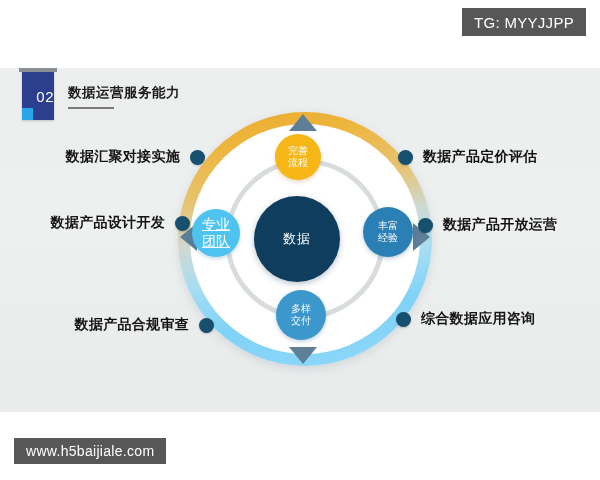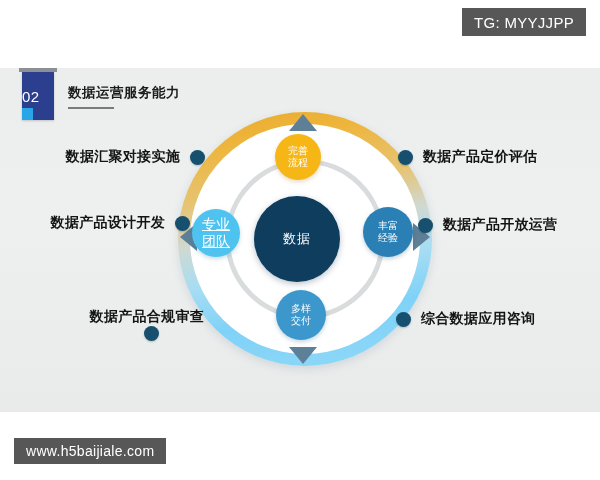--- a/index.html
+++ b/index.html
@@ -62,21 +62,21 @@
     display: flex;
     align-items: flex-start;
   }
   .num-box {
     position: relative;
     width: 32px;
     height: 48px;
     background: #2c3f8f;
     display: flex;
     align-items: center;
-    justify-content: flex-start;
+    justify-content: flex-end;
     box-shadow: 0 1px 2px rgba(0,0,0,.18);
   }
   .num-box::before {
     content: "";
     position: absolute;
     left: -3px;
     top: -5px;
     width: 38px;
     height: 5px;
     background: #8c8f94;
@@ -270,21 +270,21 @@
     font-weight: bold;
     color: #141414;
     letter-spacing: .3px;
   }
   .node.left { flex-direction: row; }
   .node.left .node-label { margin-right: 10px; }
   .node.right .node-label { margin-left: 10px; }
 
   #node-l1 { right: 395px; top: 80px; }
   #node-l2 { right: 410px; top: 146px; }
-  #node-l3 { right: 386px; top: 240px; flex-direction: column; }
+  #node-l3 { right: 386px; top: 248px; }
   #node-r1 { left: 398px; top: 80px; }
   #node-r2 { left: 418px; top: 148px; }
   #node-r3 { left: 396px; top: 242px; }
 </style>
 </head>
 <body>
 
 <div class="wm" id="wm-top">TG: MYYJJPP</div>
 
 <div id="slide">

